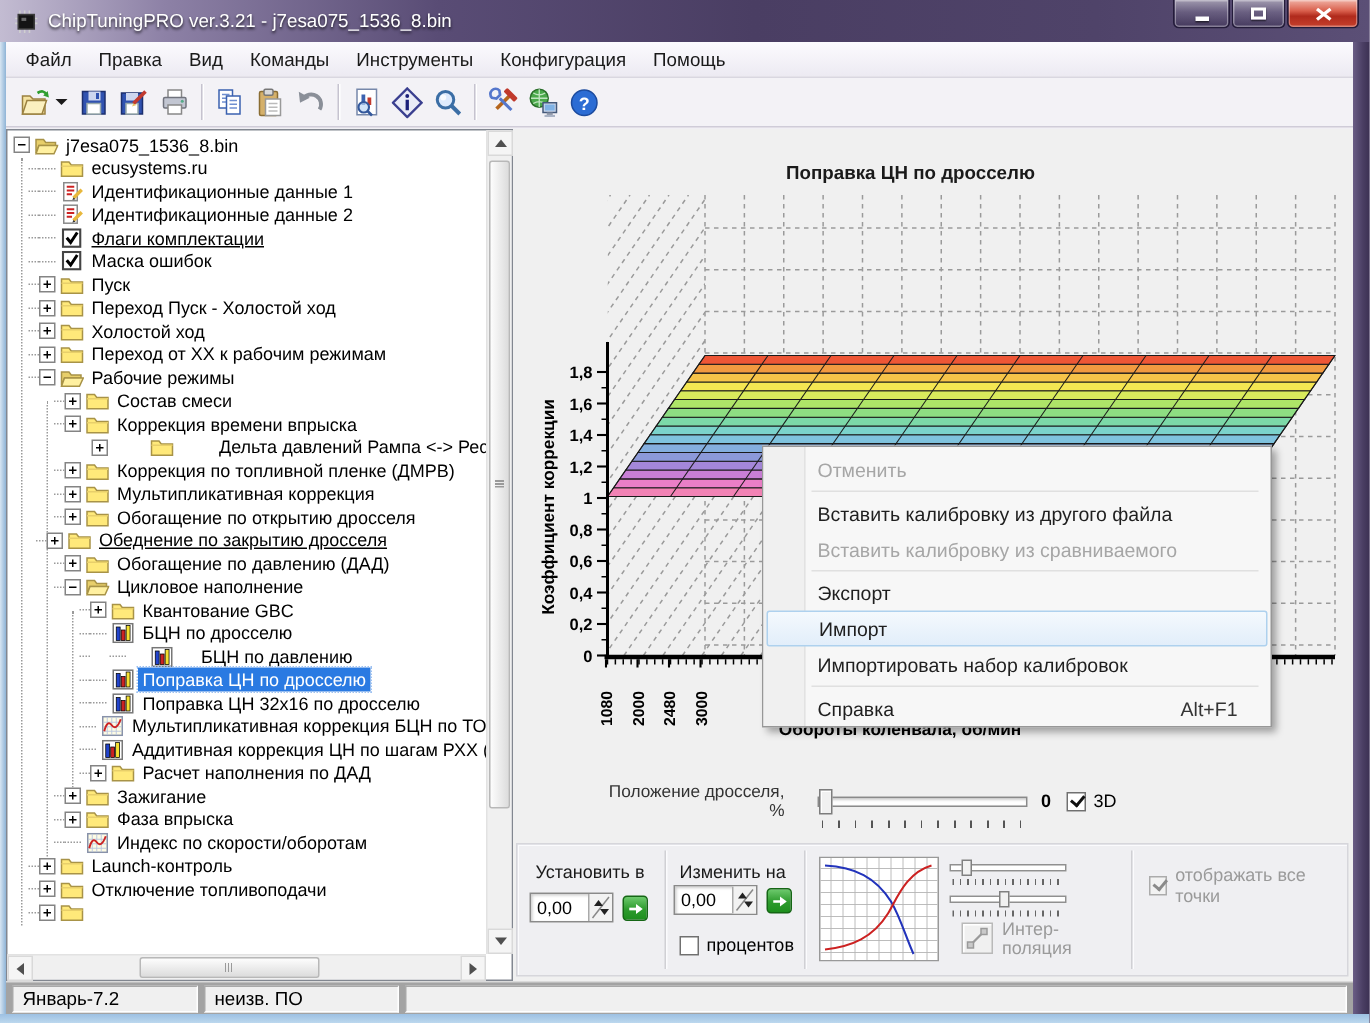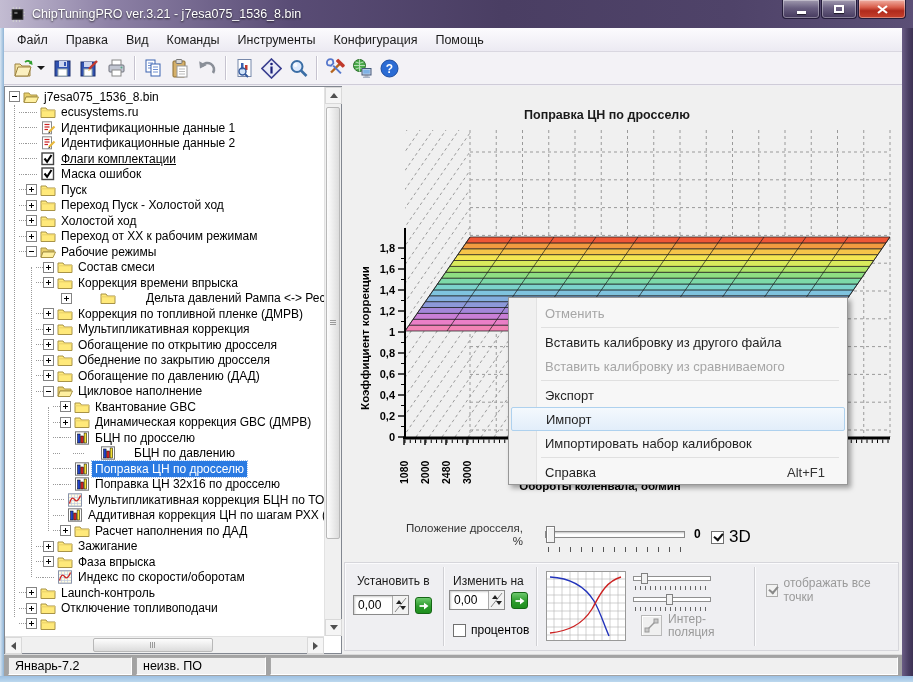--- a/index.html
+++ b/index.html
@@ -96,21 +96,21 @@
   .sl-thumb { position:absolute; left:204px; top:12px; width:9px; height:17px; background:#f1f1f1;
     border:1px solid #7d7d7d; box-shadow:inset 1px 1px 0 #fff; }
   .sl-ticks { position:absolute; left:206px; top:33px; width:138px; height:5px;
     background:repeating-linear-gradient(90deg,#555 0 1px,transparent 1px 11px); }
   .sl-value { position:absolute; left:352px; top:13px; font-size:12px; font-weight:bold; }
   .chk { width:13px; height:13px; background:#fff; border:1px solid #707070; position:relative; display:inline-block; }
   .chk.on::after { content:""; position:absolute; left:2px; top:1px; width:7px; height:4px;
     border-left:2px solid #111; border-bottom:2px solid #111; transform:rotate(-50deg); }
   .chk.dis { background:#f2f2f2; border-color:#ababab; }
   .chk.dis::after { border-color:#8a8a8a; }
-  .chk3d { position:absolute; left:369px; top:13px; display:flex; align-items:center; gap:5px; font-size:17px; }
+  .chk3d { position:absolute; left:369px; top:13px; display:flex; align-items:center; gap:5px; font-size:12px; }
 
   
   .bottom-panel { position:absolute; left:2px; right:3px; top:476px; height:89px; background:#efeff2;
     border:1px solid #d6d6db; box-shadow:inset 1px 1px 0 #fbfbfd; }
   .bp-sep { position:absolute; top:4px; bottom:4px; width:2px;
     border-left:1px solid #d0d0d4; border-right:1px solid #fbfbfd; }
   .bp-label { position:absolute; font-size:12px; color:#1a1a1a; }
   .spinbox { position:absolute; width:56px; height:20px; background:#fff; border:1px solid #8a8a8a;
     box-shadow:inset 1px 1px 2px rgba(0,0,0,.2); font-size:12px; display:flex; align-items:center; }
   .spin-val { flex:1; padding-left:4px; }
@@ -513,21 +513,21 @@
             <span class="stub"></span>
             <span class="exp plus"></span>
             <span class="ticon">
               <svg viewBox="0 0 16 14">
                 <path d="M1,3 h5 l1.5,2 H15 V12.5 H1 z" fill="#ffe97a" stroke="#a89347"></path>
                 <path d="M1,5.8 H15" stroke="#e8cf6a" fill="none"></path>
               </svg>
             </span>
             <span class="tlabel">Обогащение по открытию дросселя</span>
           </div>
-          <div class="trow" style="padding-left: 31px;">
+          <div class="trow" style="padding-left: 19px; text-decoration: underline;">
             <span class="stub"></span>
             <span class="exp plus"></span>
             <span class="ticon">
               <svg viewBox="0 0 16 14">
                 <path d="M1,3 h5 l1.5,2 H15 V12.5 H1 z" fill="#ffe97a" stroke="#a89347"></path>
                 <path d="M1,5.8 H15" stroke="#e8cf6a" fill="none"></path>
               </svg>
             </span>
             <span class="tlabel">Обеднение по закрытию дросселя</span>
           </div>
@@ -556,31 +556,20 @@
           <div class="trow" style="padding-left: 48px;">
             <span class="stub"></span>
             <span class="exp plus"></span>
             <span class="ticon">
               <svg viewBox="0 0 16 14">
                 <path d="M1,3 h5 l1.5,2 H15 V12.5 H1 z" fill="#ffe97a" stroke="#a89347"></path>
                 <path d="M1,5.8 H15" stroke="#e8cf6a" fill="none"></path>
               </svg>
             </span>
             <span class="tlabel">Квантование GBC</span>
-          </div>
-          <div class="trow" style="padding-left: 48px;">
-            <span class="stub"></span>
-            <span class="exp plus"></span>
-            <span class="ticon">
-              <svg viewBox="0 0 16 14">
-                <path d="M1,3 h5 l1.5,2 H15 V12.5 H1 z" fill="#ffe97a" stroke="#a89347"></path>
-                <path d="M1,5.8 H15" stroke="#e8cf6a" fill="none"></path>
-              </svg>
-            </span>
-            <span class="tlabel">Динамическая коррекция GBC (ДМРВ)</span>
           </div>
           <div class="trow" style="padding-left: 48px;">
             <span class="stub"></span>
             <span class="spacer"></span>
             <span class="ticon">
               <svg viewBox="0 0 16 14">
                 <rect x="1.5" y="0.8" width="13" height="12.4" fill="#fff" stroke="#777"></rect>
                 <rect x="3.5" y="3" width="2.6" height="9" fill="#2244cc" stroke="#000" stroke-width="0.5"></rect>
                 <rect x="6.8" y="5" width="2.6" height="7" fill="#cc2222" stroke="#000" stroke-width="0.5"></rect>
                 <rect x="10.1" y="2" width="2.6" height="10" fill="#f5e030" stroke="#000" stroke-width="0.5"></rect>

